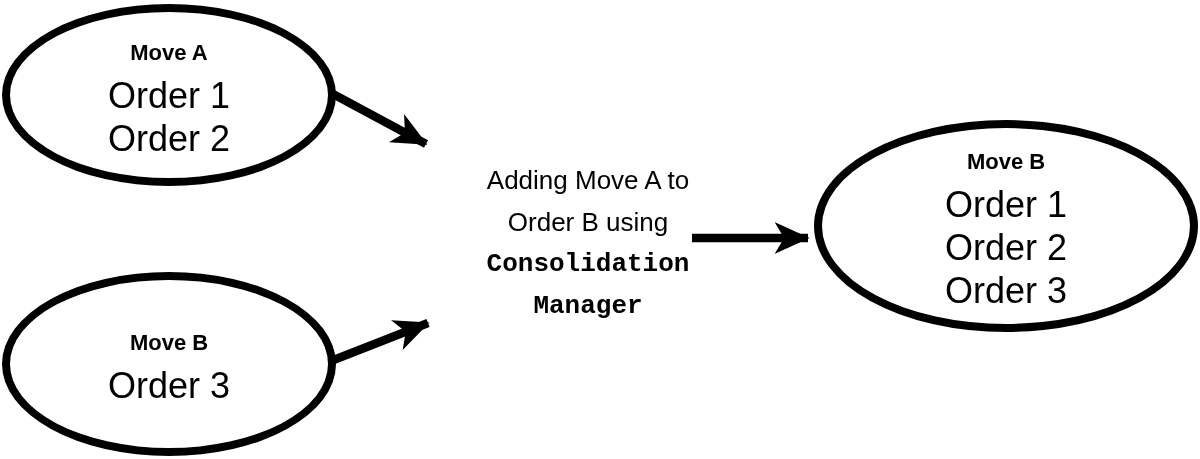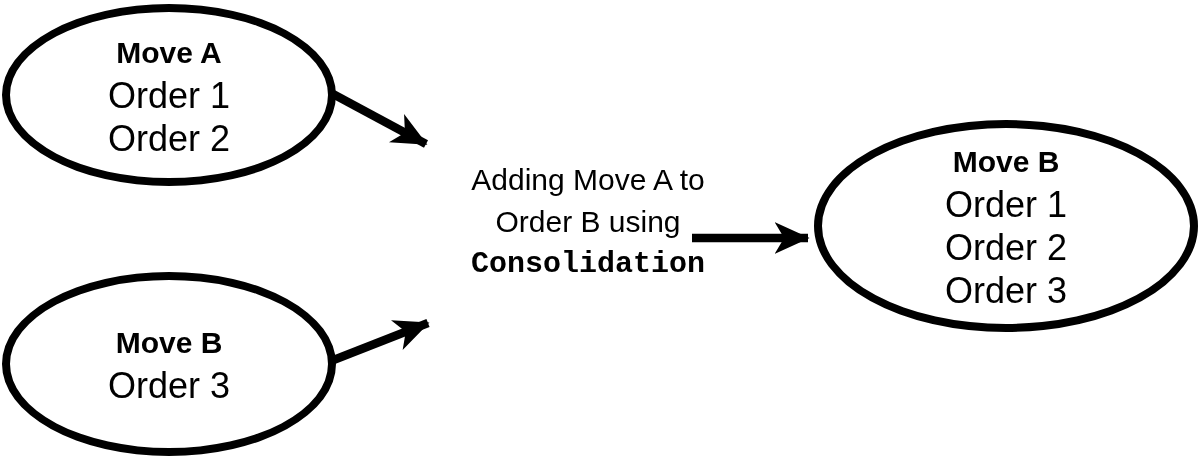--- a/index.html
+++ b/index.html
@@ -29,21 +29,21 @@
     border: 8px solid #000000;
     border-radius: 50%;
     background: #ffffff;
     display: flex;
     flex-direction: column;
     align-items: center;
     justify-content: center;
     text-align: center;
   }
   .node-title {
-    font-size: 30px;
+    font-size: 22px;
     line-height: 43px;
     font-weight: bold;
     white-space: nowrap;
   }
   .node-line {
     font-size: 36px;
     line-height: 43px;
     white-space: nowrap;
   }
   #node-move-a-source { left: 2px;   top: 4px;   width: 334px; height: 182px; }
@@ -51,21 +51,21 @@
   #node-move-b-result { left: 814px; top: 120px; width: 384px; height: 212px; }
 
   .process-label {
     position: absolute;
     left: 438px;
     top: 159px;
     width: 300px;
     text-align: center;
   }
   .process-line {
-    font-size: 30px;
+    font-size: 26px;
     line-height: 42px;
     white-space: nowrap;
   }
   .process-line.bold {
     font-weight: bold;
     font-family: Liberation Mono, monospace;
   }
 </style>
 </head>
 <body>
@@ -98,15 +98,16 @@
     <div class="node-title">Move B</div>
     <div class="node-line">Order 1</div>
     <div class="node-line">Order 2</div>
     <div class="node-line">Order 3</div>
   </div>
 
   <div class="process-label">
     <div class="process-line">Adding Move A to</div>
     <div class="process-line">Order B using</div>
     <div class="process-line bold">Consolidation</div>
+    <div class="process-line bold">Manager</div>
   </div>
 
 </div>
 
 </body></html>

